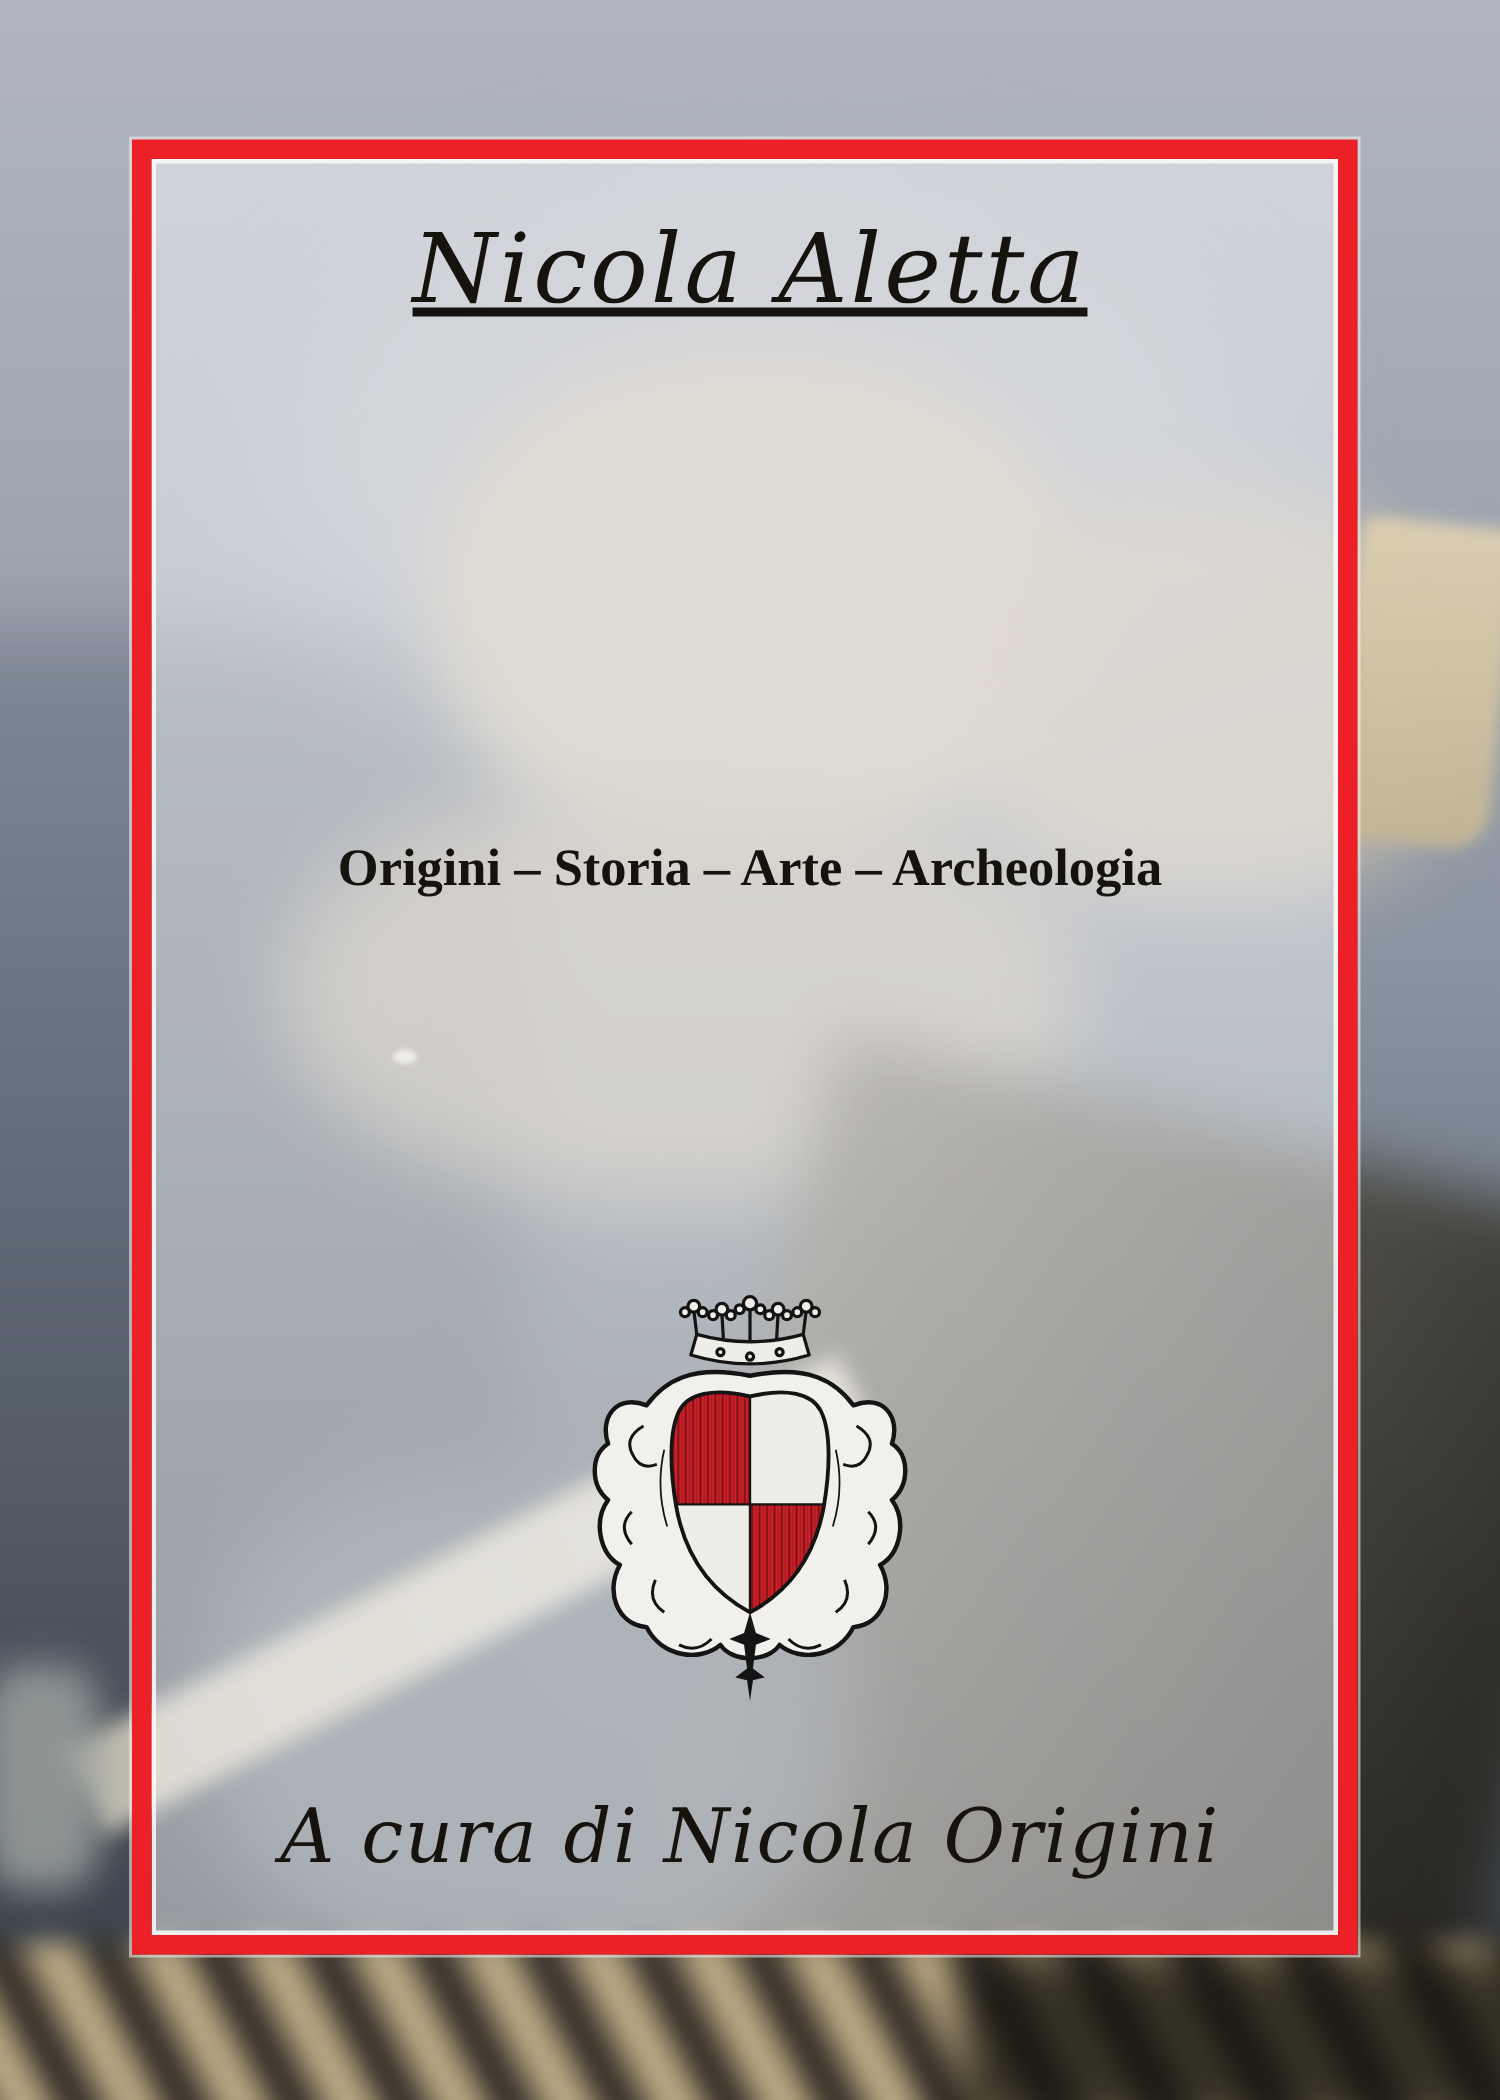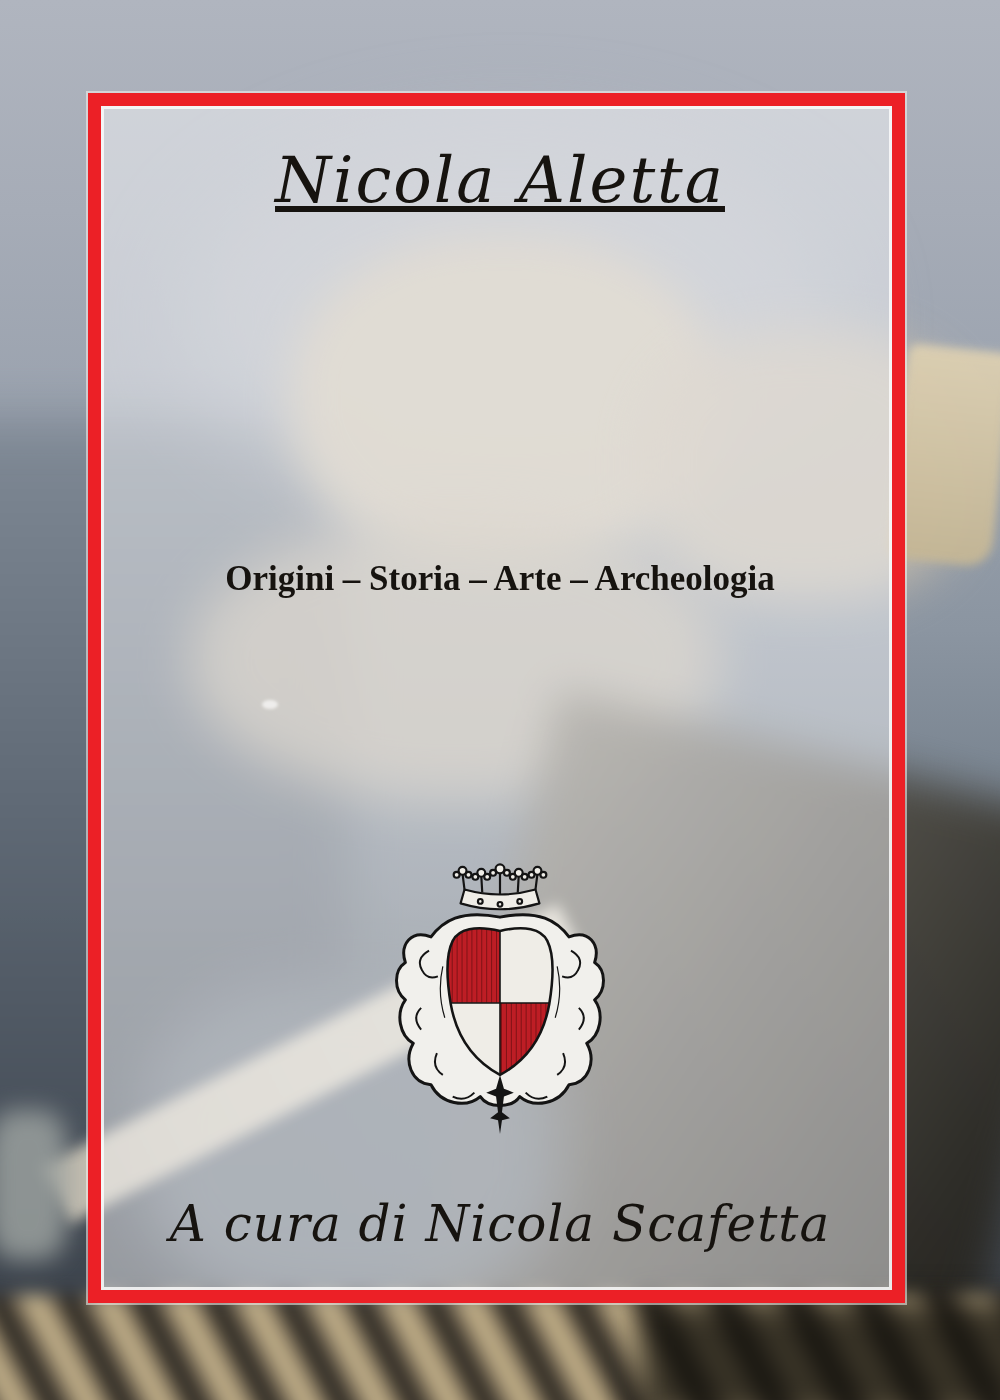--- a/index.html
+++ b/index.html
@@ -83,21 +83,21 @@
     <div class="rooftops"></div>
     <div class="rooftops-dark"></div>
     <div class="boat"></div>
   </div>
 
   <div class="inner-wash"></div>
   <div class="red-frame"></div>
 
   <div class="txt author">Nicola Aletta</div>
   <div class="txt sub1">Origini – Storia – Arte – Archeologia</div>
-  <div class="txt credit">A cura di Nicola Scafetta</div>
+  <div class="txt credit">A cura di Nicola Origini</div>
 
   <svg class="crest" viewBox="0 0 220 280" xmlns="http://www.w3.org/2000/svg">
     <defs>
       <pattern id="redhatch" patternUnits="userSpaceOnUse" width="5" height="5">
         <rect width="5" height="5" fill="#ce2129"></rect>
         <line x1="1.5" y1="0" x2="1.5" y2="5" stroke="#7d1115" stroke-width="1.4"></line>
         <line x1="4" y1="0" x2="4" y2="5" stroke="#a5171d" stroke-width="0.8"></line>
       </pattern>
       <clipPath id="shieldclip">
         <path d="M110,72 C85,66 68,70 62,82 C55,96 56,122 60,146 C66,180 84,204 110,218

